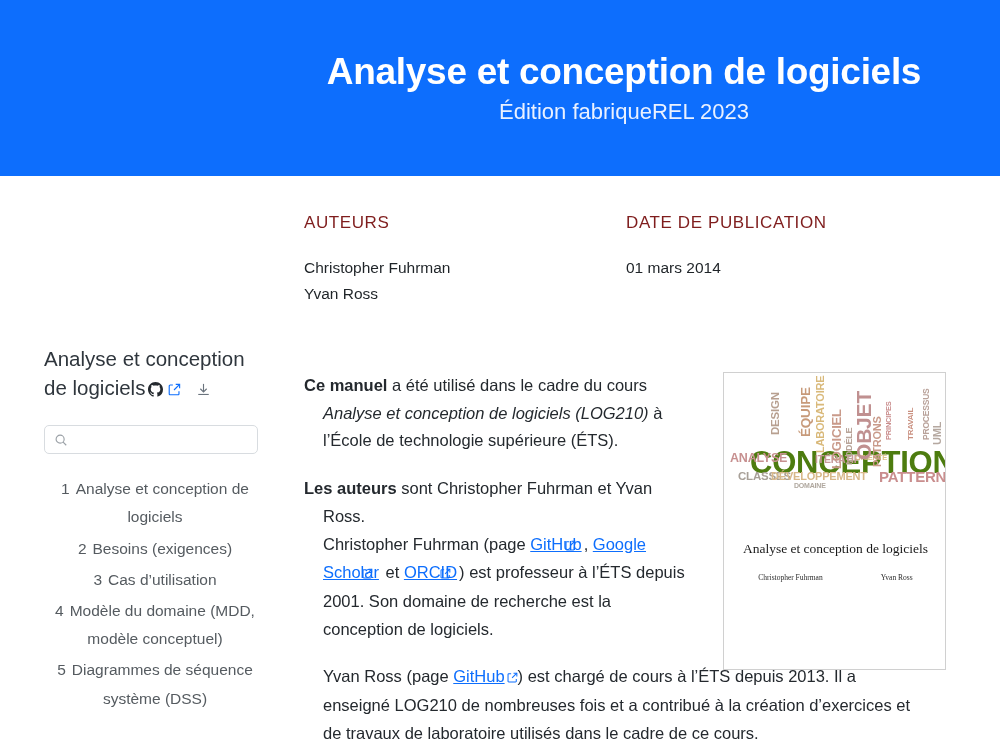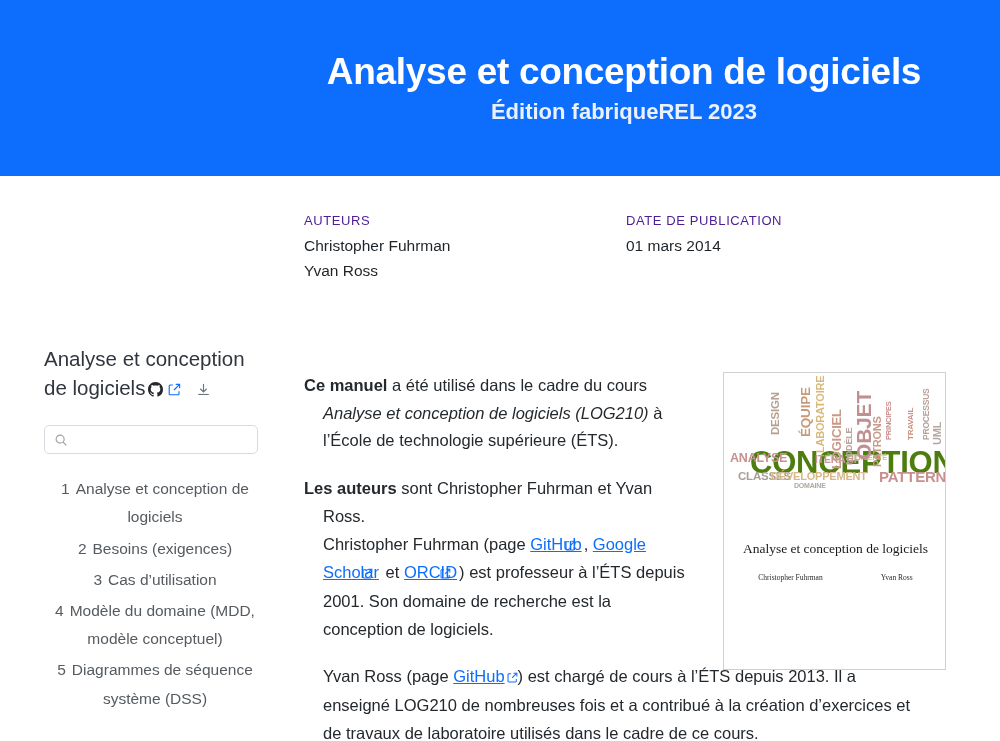--- a/index.html
+++ b/index.html
@@ -23,34 +23,34 @@
     position: absolute; left: 304px; top: 0; width: 640px; height: 176px;
     display: flex; flex-direction: column; justify-content: center;
     align-items: center; text-align: center;
   }
   .banner-title {
     color: #ffffff; font-size: 37px; font-weight: 700;
     letter-spacing: -0.3px; line-height: 1.15; margin: 0 0 6px 0;
     white-space: nowrap;
   }
   .banner-subtitle {
-    color: #eaf1ff; font-size: 22px; font-weight: 700; line-height: 1.2;
+    color: #eaf1ff; font-size: 22px; font-weight: 400; line-height: 1.2;
     margin: 0; white-space: nowrap;
   }
 
   
   .meta-row {
     position: absolute; left: 304px; top: 213px; width: 620px;
     display: flex;
   }
   .meta-block { display: flex; flex-direction: column; }
   .meta-block.authors { width: 322px; }
   .meta-label {
-    font-size: 13px; letter-spacing: 0.6px; color: #4c1d95;
-    text-transform: uppercase; margin-bottom: 4px; line-height: 1.2;
+    font-size: 17px; letter-spacing: 0.6px; color: #7f1d1d;
+    text-transform: uppercase; margin-bottom: 22px; line-height: 1.2;
   }
   .meta-value {
     font-size: 15.5px; color: #1f2428; line-height: 1.62;
   }
 
   
   .sidebar {
     position: absolute; left: 44px; top: 344px; width: 222px;
   }
   .sb-title {

